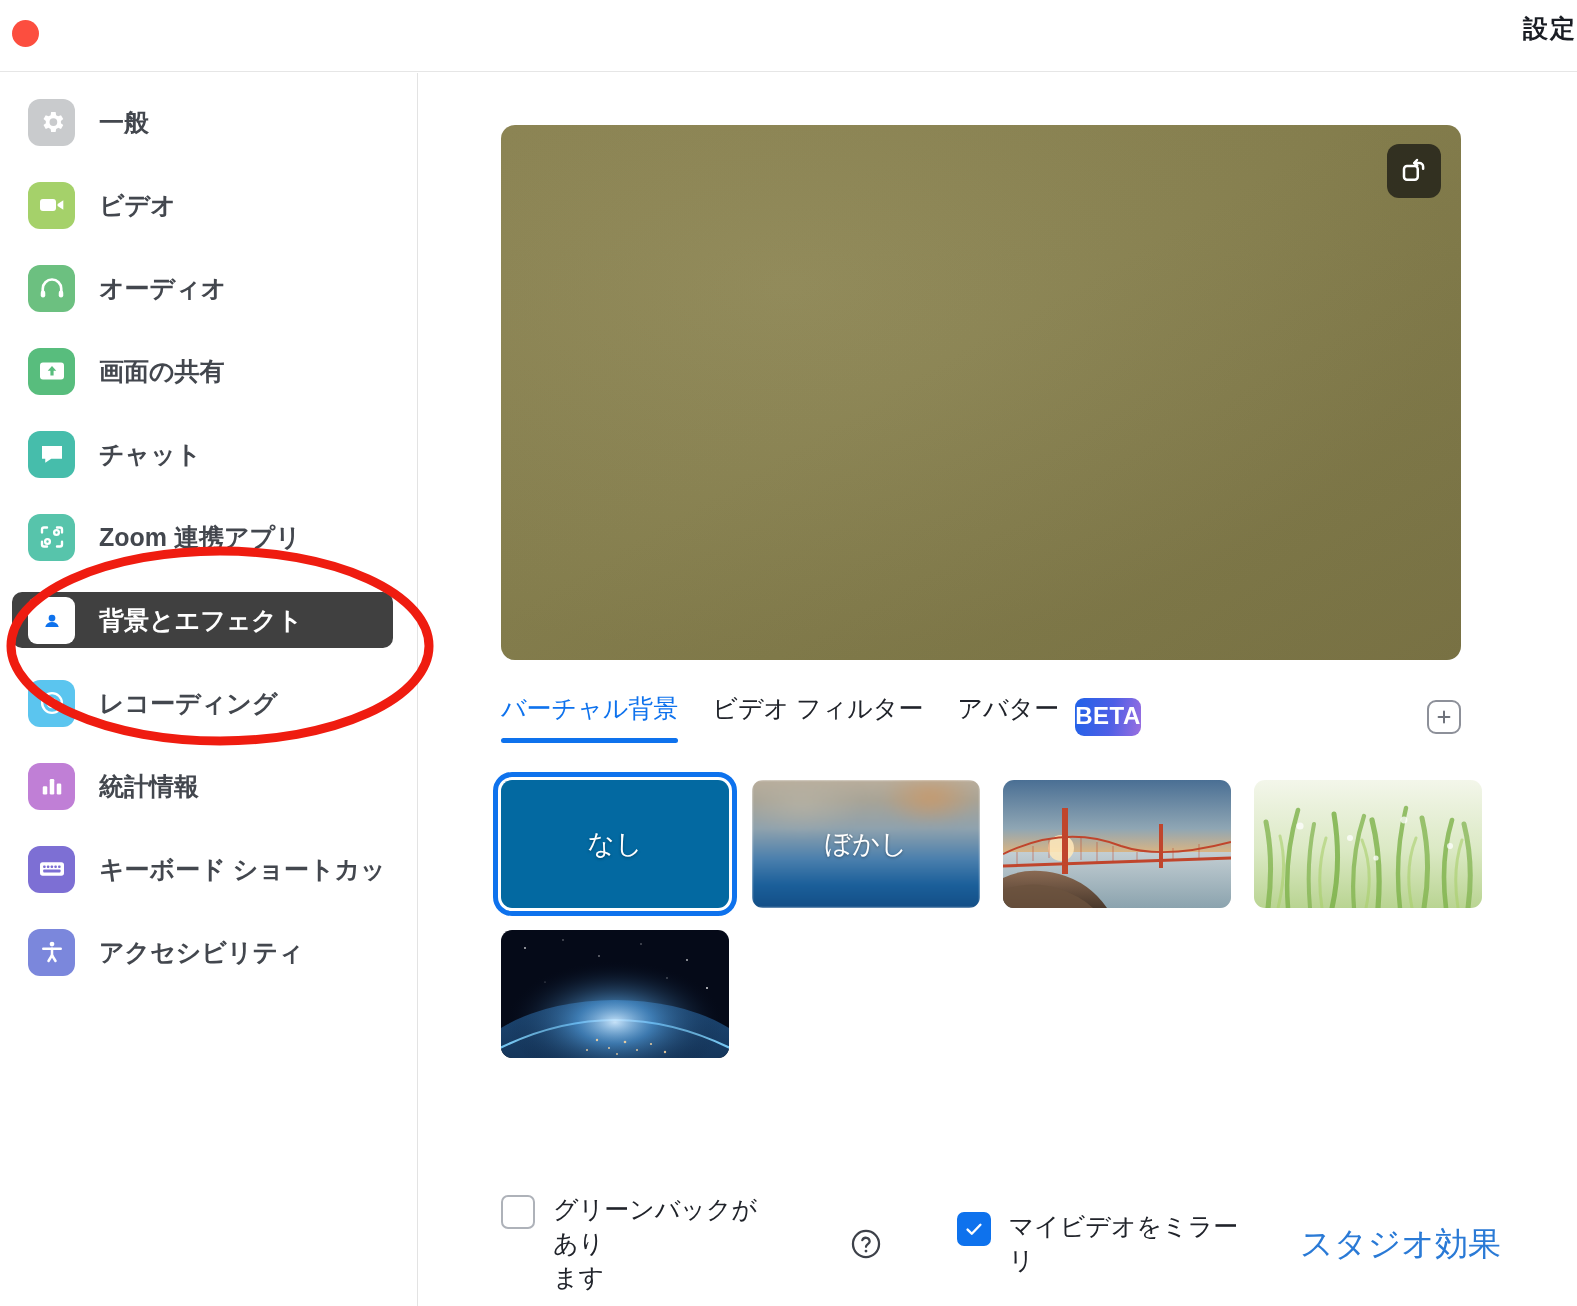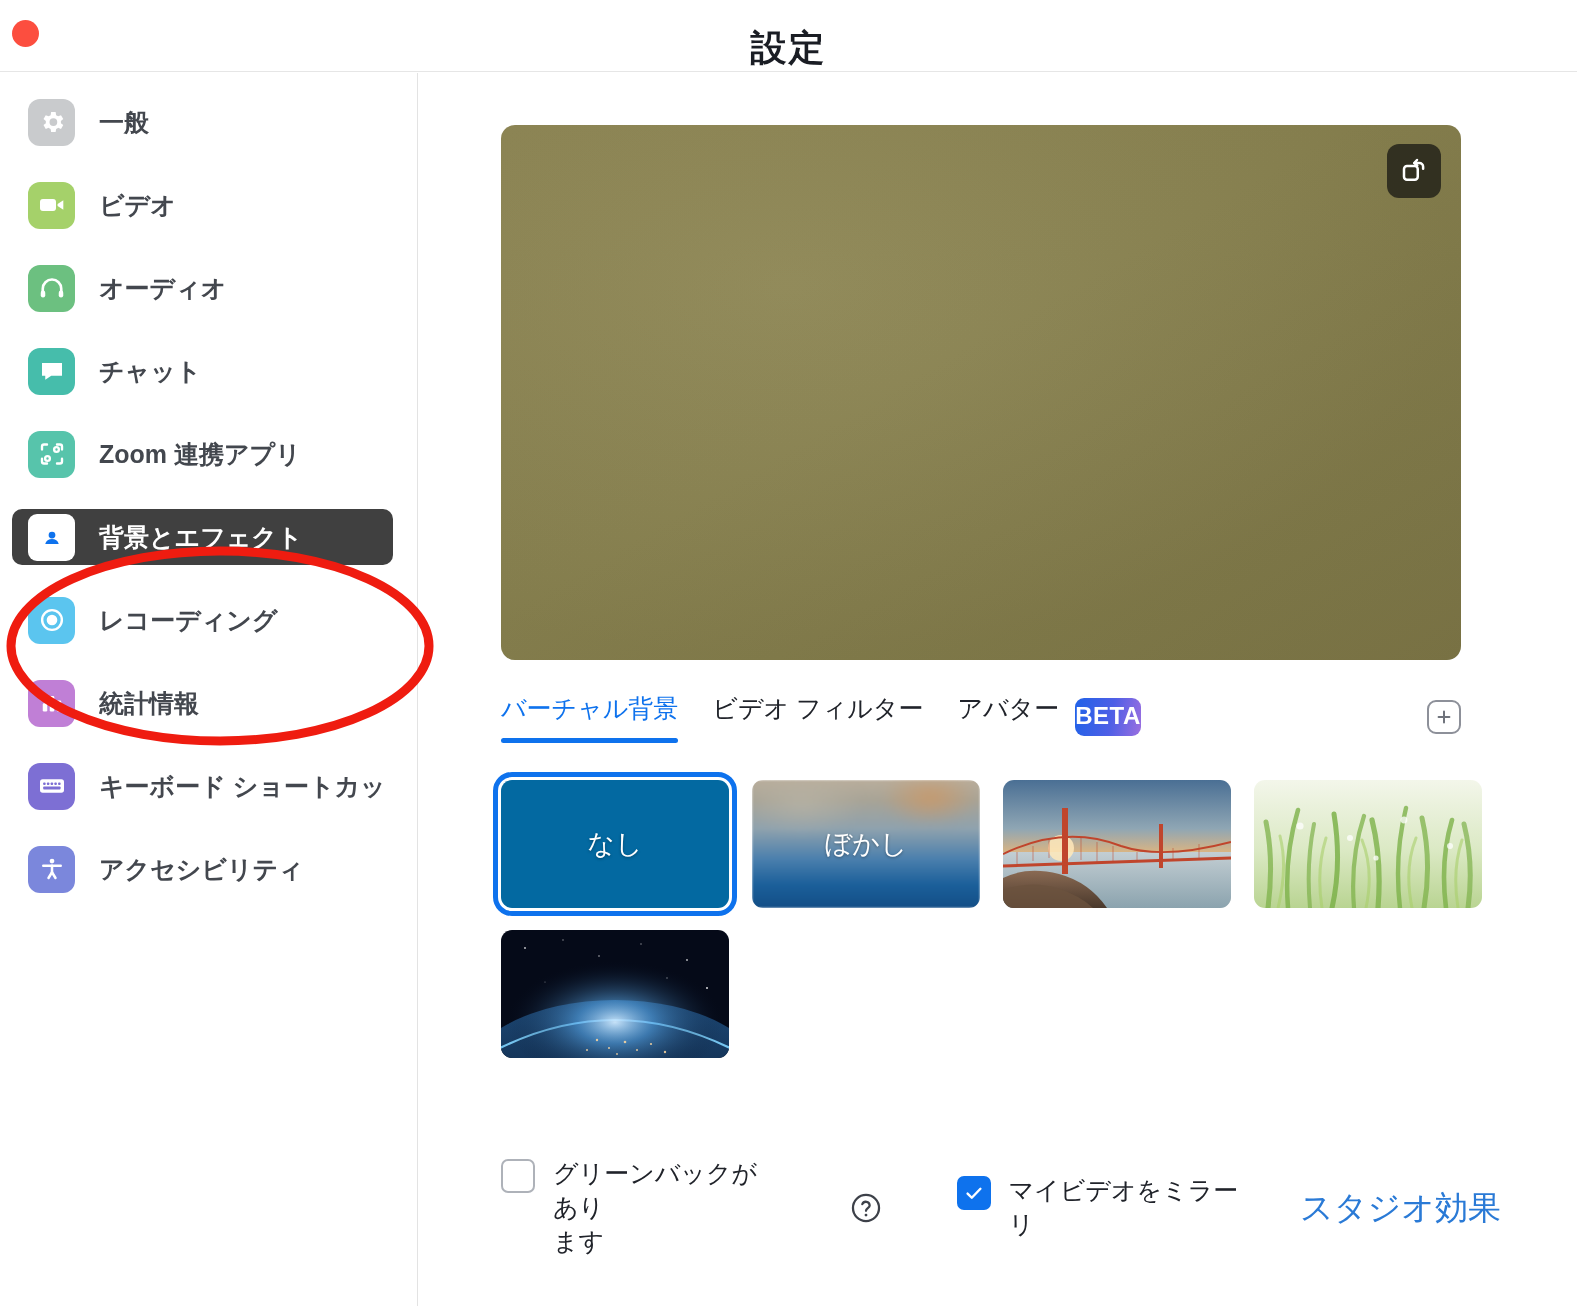--- a/index.html
+++ b/index.html
@@ -23,23 +23,23 @@
     width: 1577px; height: 72px;
     background: #ffffff;
     border-bottom: 1px solid #e6e6e6;
   }
   .traffic-light {
     position: absolute; left: 12px; top: 20px;
     width: 27px; height: 27px; border-radius: 50%;
     background: #fc4e3f;
   }
   .window-title {
-    position: absolute; left: 0; top: 24px;
-    width: 1577px; text-align: center;
-    font-size: 36px; font-weight: bold;
+    position: absolute; left: 0; top: 12px;
+    width: 1577px; text-align: right;
+    font-size: 25px; font-weight: bold;
     color: #1a1d24;
     letter-spacing: 2px;
   }
 
   
   .sidebar {
     position: absolute; left: 0; top: 73px;
     width: 418px; height: 1233px;
     background: #ffffff;
     border-right: 1px solid #e3e3e3;
@@ -189,21 +189,21 @@
     position:absolute; inset:0;
     background:
       radial-gradient(ellipse 70px 40px at 78% 14%, rgba(207,150,96,0.75), transparent 70%),
       radial-gradient(ellipse 90px 45px at 22% 18%, rgba(190,185,170,0.6), transparent 70%);
     filter: blur(6px);
   }
   .thumb-img { position: absolute; inset: 0; width: 100%; height: 100%; }
 
   
   .options-row {
-    position: absolute; left: 82px; top: 1090px;
+    position: absolute; left: 82px; top: 1126px;
     width: 1000px; height: 90px;
     display: flex; align-items: center; gap: 48px;
   }
   .opt {
     display: flex; align-items: flex-start;
     cursor: pointer;
   }
   .checkbox {
     width: 34px; height: 34px;
     border: 2px solid #aeb2b9;
@@ -273,20 +273,29 @@
       <span class="nav-icon" style="background:#6cc080">
         <svg width="30" height="30" viewBox="0 0 24 24" fill="none" stroke="#ffffff" stroke-width="2.1">
           <path d="M4.6 15.2v-2.6a7.4 7.4 0 0114.8 0v2.6"></path>
           <rect x="3" y="14" width="3.6" height="5.6" rx="1.8" fill="#ffffff" stroke="none"></rect>
           <rect x="17.4" y="14" width="3.6" height="5.6" rx="1.8" fill="#ffffff" stroke="none"></rect>
         </svg>
       </span>
       <span class="nav-label">オーディオ</span>
     </div>
 
+    <div class="nav-item">
+      <span class="nav-icon" style="background:#58bd7d">
+        <svg width="32" height="32" viewBox="0 0 24 24">
+          <rect x="3" y="5.6" width="18" height="12.8" rx="2.2" fill="#ffffff"></rect>
+          <path d="M12 8.2l3.2 3.6h-2v3.6h-2.4v-3.6h-2z" fill="#58bd7d"></path>
+        </svg>
+      </span>
+      <span class="nav-label">画面の共有</span>
+    </div>
 
     <div class="nav-item">
       <span class="nav-icon" style="background:#46bdab">
         <svg width="30" height="30" viewBox="0 0 24 24" fill="#ffffff">
           <path d="M4 5.6h16v10.2h-8.6L6.6 19v-3.2H4z"></path>
         </svg>
       </span>
       <span class="nav-label">チャット</span>
     </div>
 

